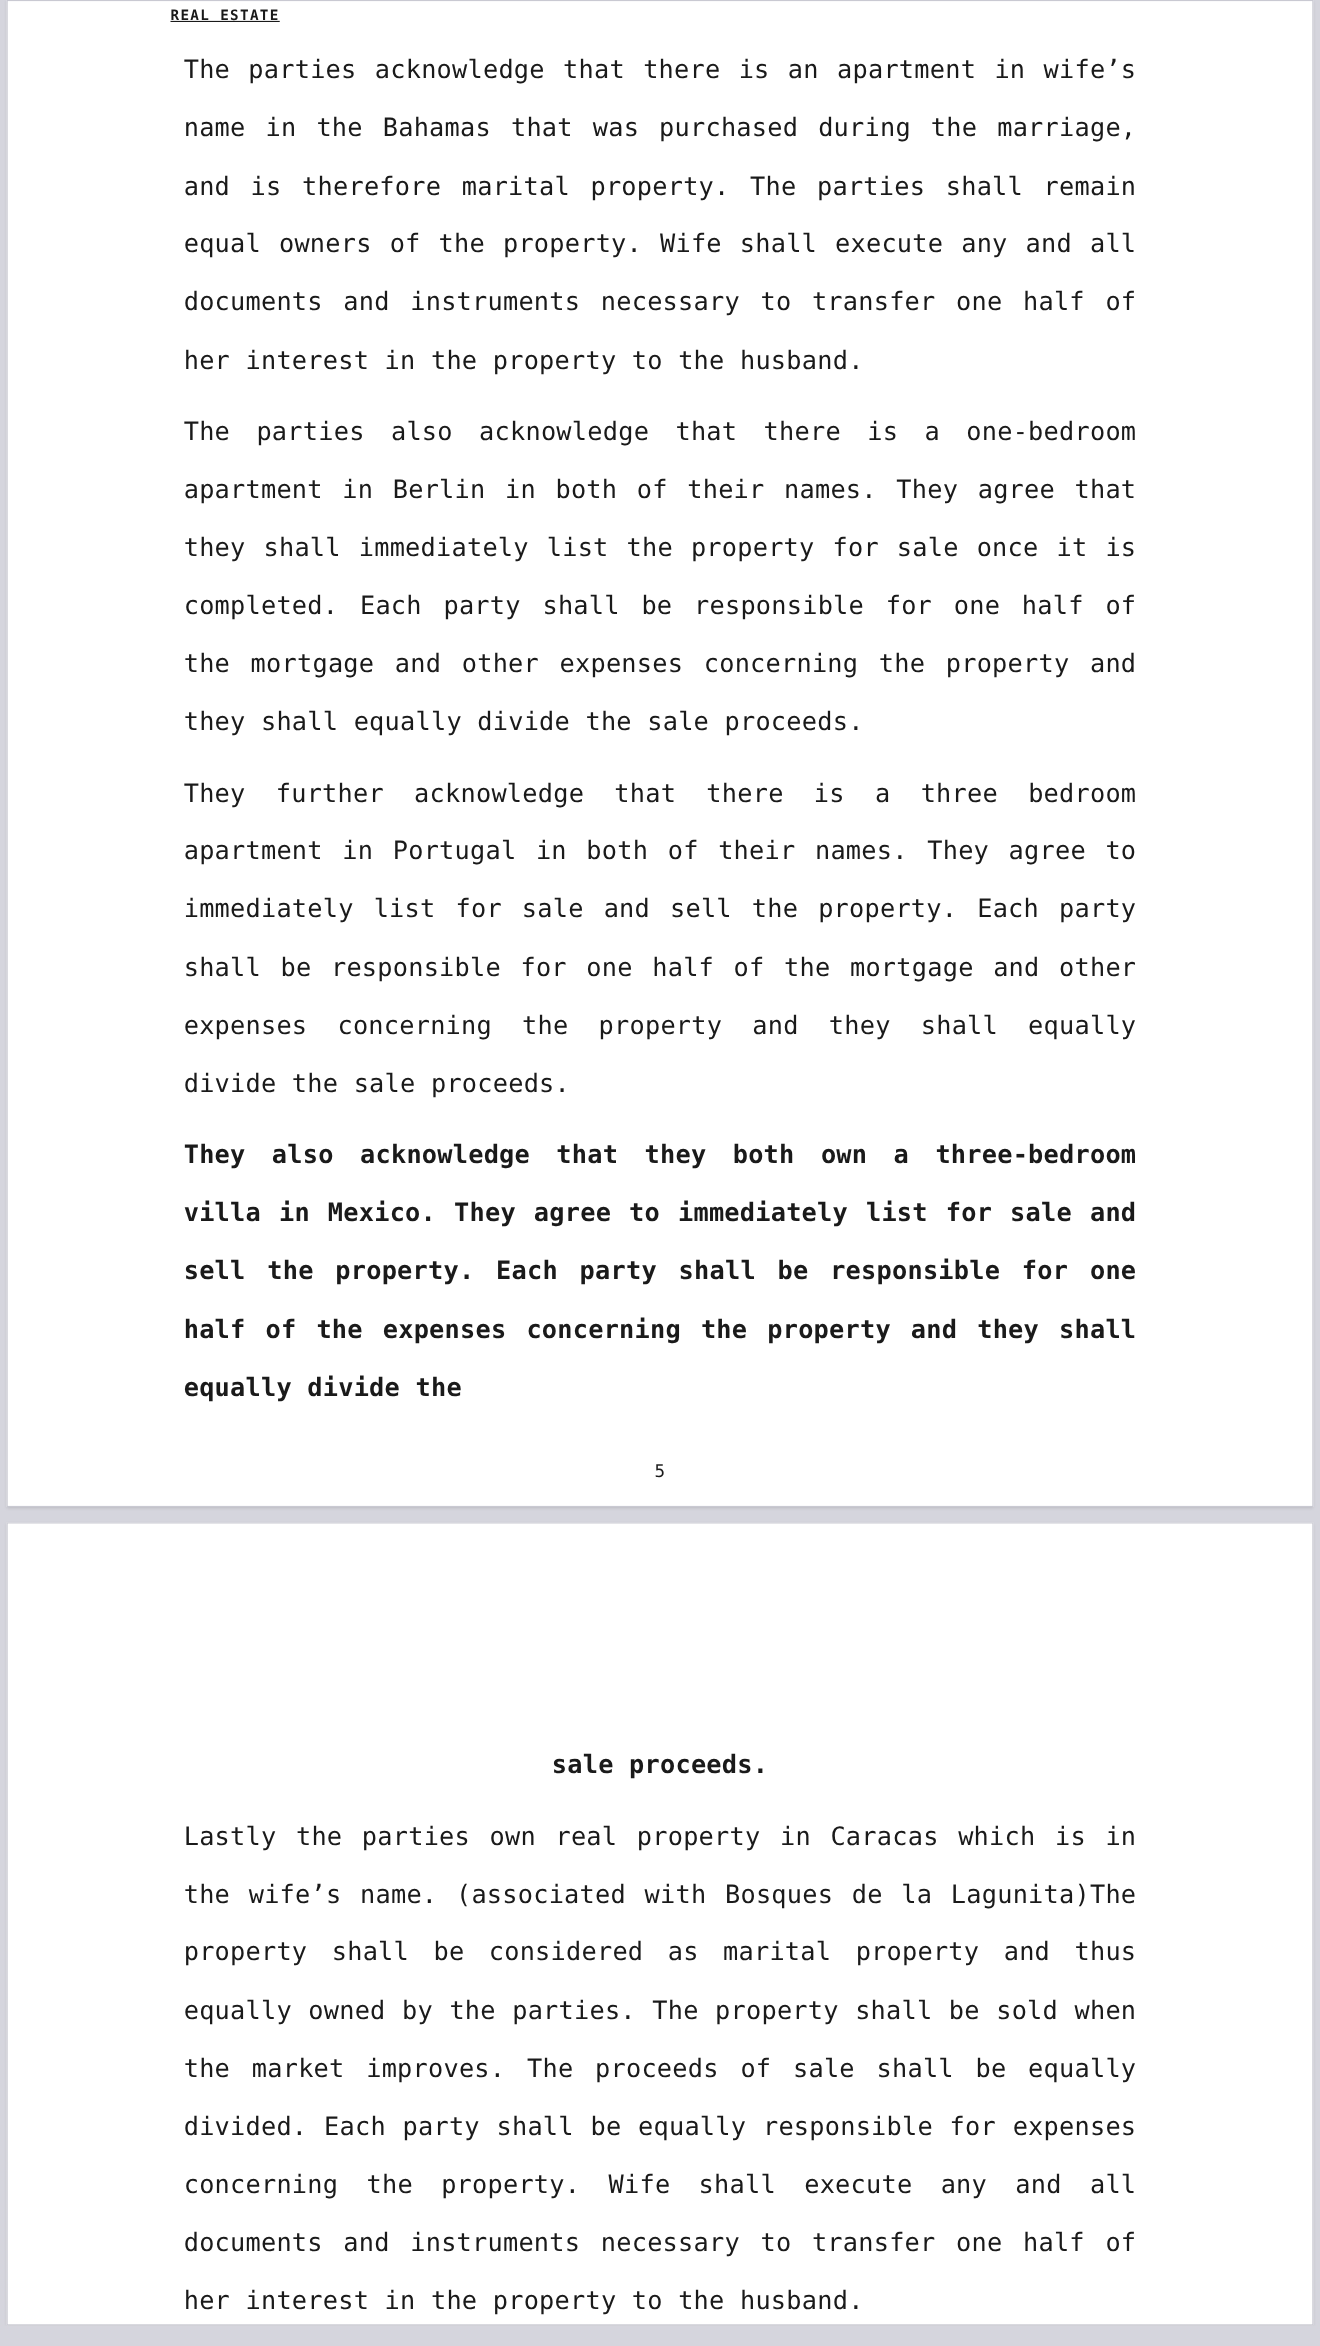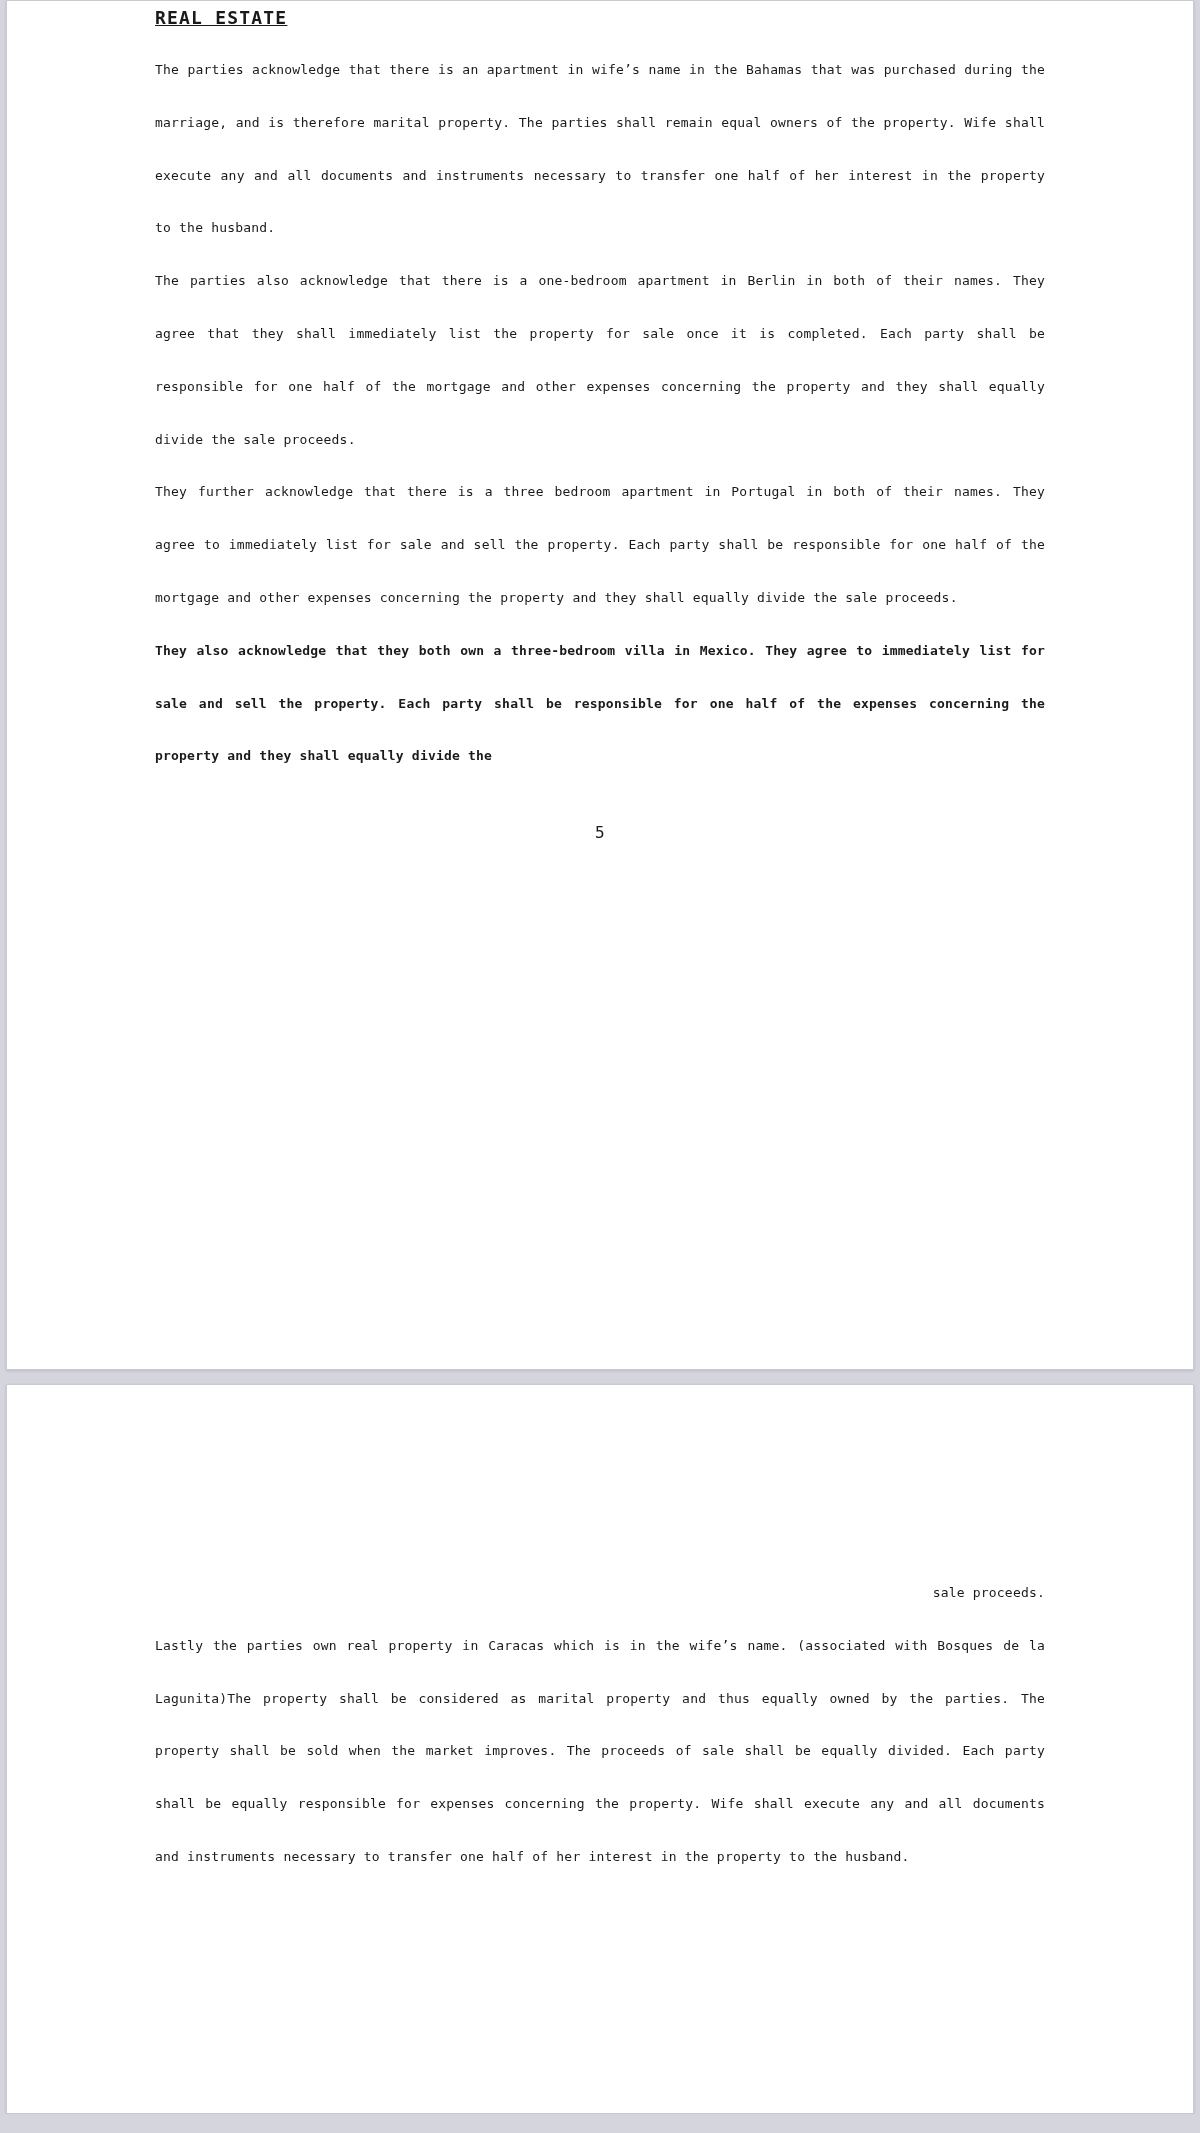--- a/index.html
+++ b/index.html
@@ -31,44 +31,45 @@
     padding: 0 148px 0 148px;
   }
   .page-2 {
     height: 730px;
     padding: 0 148px 0 148px;
   }
   .spacer-top-1 { height: 0px; }
   .spacer-top-2 { height: 182px; }
 
   .heading {
-    font-size: 18px;
+    font-size: 13px;
     font-weight: bold;
     text-decoration: underline;
     letter-spacing: 1.2px;
     color: #1a1a1a;
     margin: 0 0 16px 0;
     padding-top: 6px;
   }
   p.para {
-    margin: 0;
-    font-size: 13px;
+    margin: 12px;
+    font-size: 23px;
     line-height: 52.8px;
     color: #1a1a1a;
     text-align: justify;
     text-justify: inter-word;
     letter-spacing: 0.2px;
     white-space: normal;
   }
   p.para.last-full {
     text-align: justify;
     font-weight: bold;
   }
   p.para.ragged {
-    text-align: right;
+    text-align: center;
+    font-weight: bold;
   }
   .page-number {
     font-size: 16px;
     color: #1a1a1a;
     text-align: center;
     margin-top: 40px;
     letter-spacing: 0.2px;
   }
 </style>
 </head>

